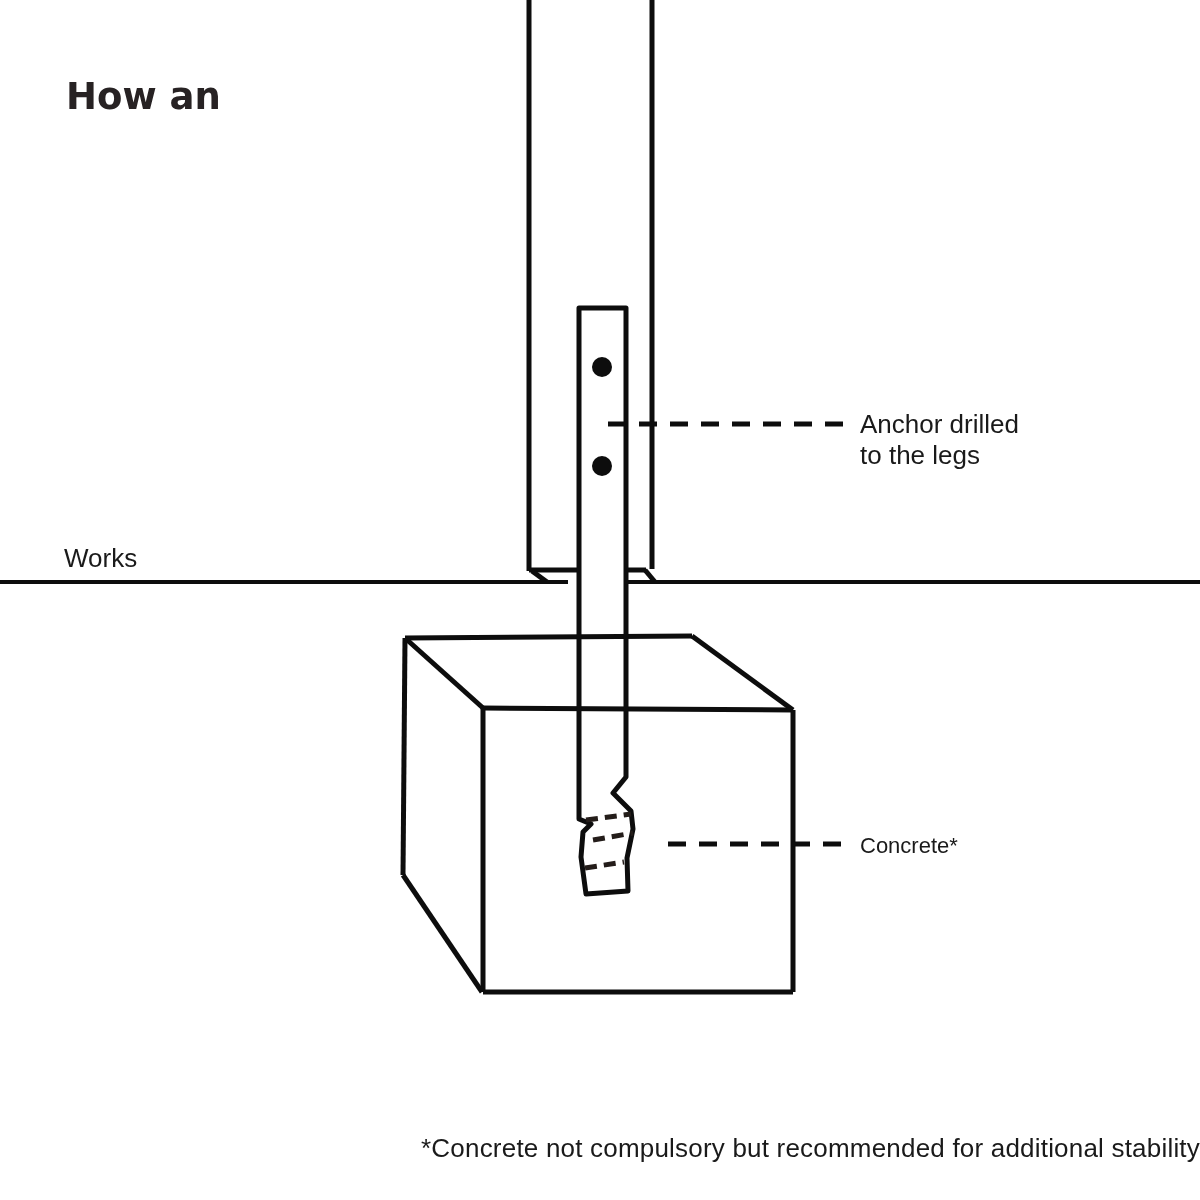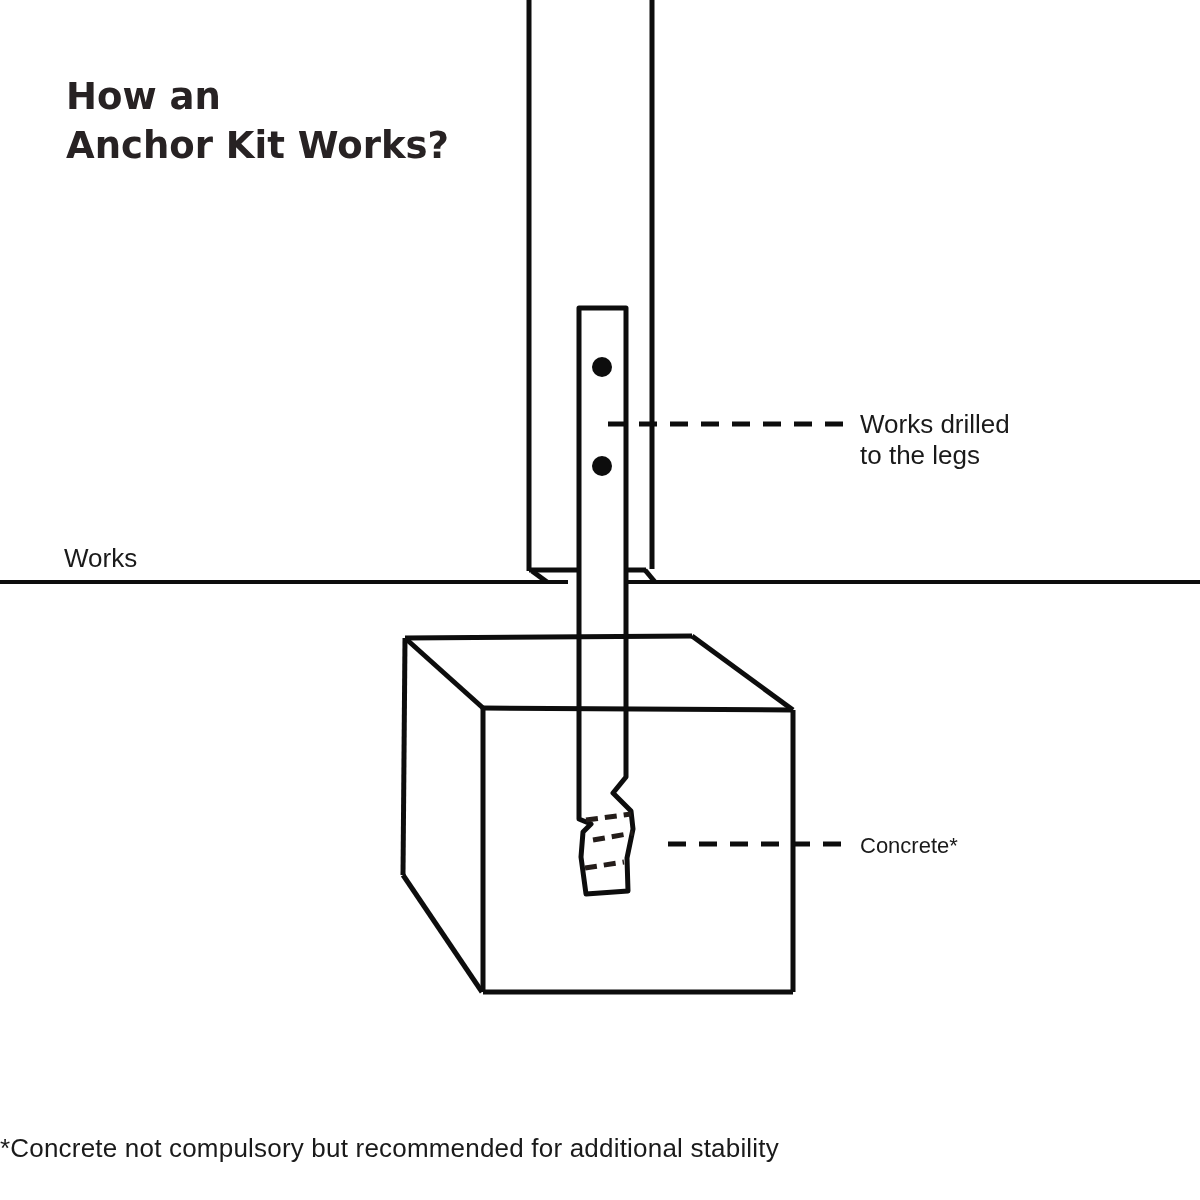--- a/index.html
+++ b/index.html
@@ -52,21 +52,21 @@
   .concrete-label {
     left: 860px;
     top: 830px;
     font-size: 22px;
   }
   .footnote {
     position: absolute;
     left: 0;
     top: 1133px;
     width: 1200px;
-    text-align: left;
+    text-align: right;
     font-size: 26px;
     color: #1a1a1a;
     letter-spacing: 0.2px;
   }
 </style>
 </head>
 <body>
 
 <div class="canvas">
 
@@ -112,27 +112,26 @@
     </g>
 
     <g stroke-dasharray="18 13">
       <path d="M608,424 H846"></path>
       <path d="M668,844 H846"></path>
     </g>
   </svg>
 
   <div class="title">
     <div>How an</div>
-    <div>Anchor Kit Works?</div>
   </div>
 
   <div class="text-label ground-label">Works</div>
 
   <div class="text-label anchor-label">
-    <div>Works drilled</div>
+    <div>Anchor drilled</div>
     <div>to the legs</div>
   </div>
 
   <div class="text-label concrete-label">Concrete*</div>
 
   <div class="footnote">*Concrete not compulsory but recommended for additional stability</div>
 
 </div>
 
 </body></html>

